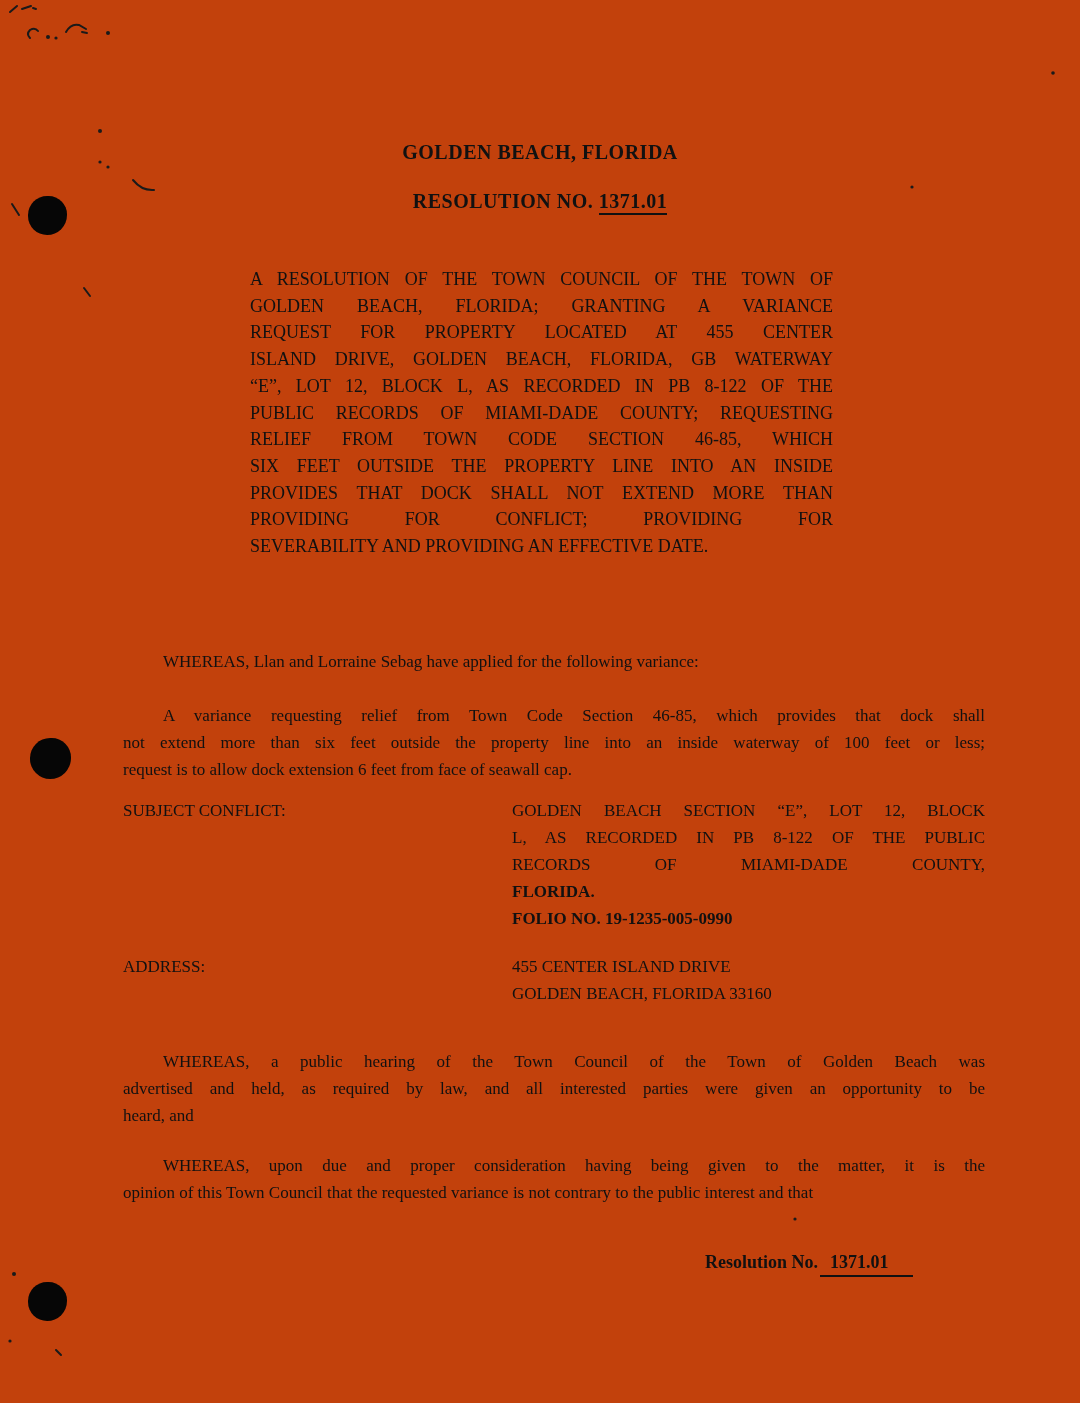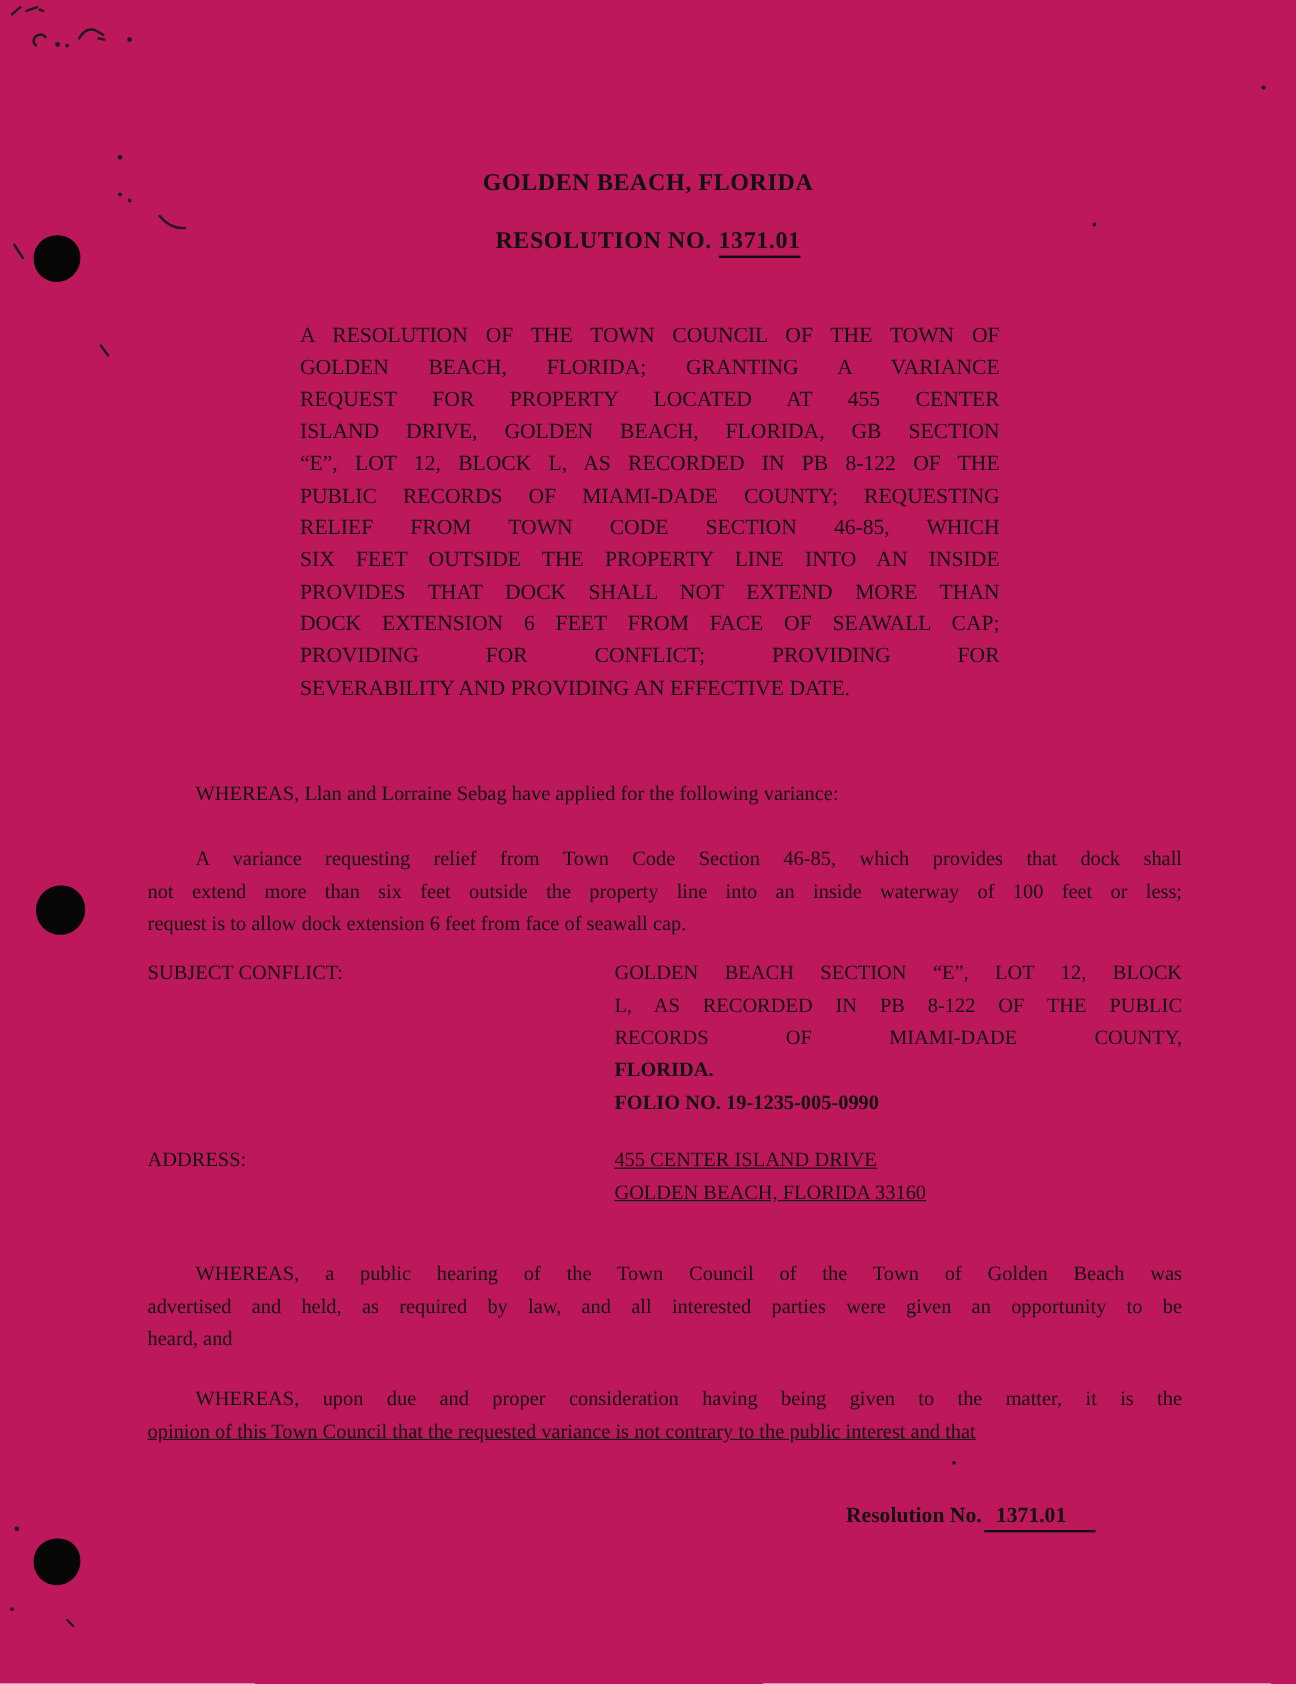--- a/index.html
+++ b/index.html
@@ -1,21 +1,21 @@
 <!DOCTYPE html>
 <html><head>
 <meta charset="utf-8">
 <style>
   html, body { margin: 0; padding: 0; background: #e8e8e8; }
   .page {
     position: relative;
     width: 1080px;
     height: 1403px;
     margin: 0 auto;
-    background: #be185d;
+    background: #c2410c;
     font-family: "Liberation Serif", "DejaVu Serif", serif;
     color: #111111;
     overflow: hidden;
   }
   .abs { position: absolute; }
 
   
   .center-head {
     left: 0; width: 1080px;
     text-align: center;
@@ -33,21 +33,21 @@
   .summary-block .line { text-align: justify; text-align-last: justify; }
   .summary-block .line:last-child { text-align-last: left; }
 
   
   .body-text { font-size: 17px; line-height: 27px; }
   .para { left: 123px; width: 862px; }
   .indent-first { text-indent: 40px; }
   .jline { text-align: justify; text-align-last: justify; }
   .lines .line { text-align: justify; text-align-last: justify; }
   .lines .line:last-child { text-align-last: left; }
-  .lines-left .line { text-align: right; text-align-last: left; text-decoration: underline; }
+  .lines-left .line { text-align: right; text-align-last: left; }
   .subject-lines .line:nth-child(n+4) { text-align-last: left; font-weight: bold; }
   .kw { font-weight: normal; }
 
   
   .rightcol { left: 512px; width: 473px; }
 
   
   .footer-res {
     top: 1252px; left: 705px;
     font-size: 18px; font-weight: bold;
@@ -108,27 +108,26 @@
 
   <div class="abs center-head" style="top:190px;">
     <span>RESOLUTION NO.</span>
     <span class="u-num">1371.01</span>
   </div>
 
   <div class="abs summary-block lines">
       <div class="line">A RESOLUTION OF THE TOWN COUNCIL OF THE TOWN OF</div>
       <div class="line">GOLDEN BEACH, FLORIDA; GRANTING A VARIANCE</div>
       <div class="line">REQUEST FOR PROPERTY LOCATED AT 455 CENTER</div>
-      <div class="line">ISLAND DRIVE, GOLDEN BEACH, FLORIDA, GB SECTION</div>
+      <div class="line">ISLAND DRIVE, GOLDEN BEACH, FLORIDA, GB WATERWAY</div>
       <div class="line">“E”, LOT 12, BLOCK L, AS RECORDED IN PB 8-122 OF THE</div>
       <div class="line">PUBLIC RECORDS OF MIAMI-DADE COUNTY; REQUESTING</div>
       <div class="line">RELIEF FROM TOWN CODE SECTION 46-85, WHICH</div>
       <div class="line">SIX FEET OUTSIDE THE PROPERTY LINE INTO AN INSIDE</div>
       <div class="line">PROVIDES THAT DOCK SHALL NOT EXTEND MORE THAN</div>
-      <div class="line">DOCK EXTENSION 6 FEET FROM FACE OF SEAWALL CAP;</div>
       <div class="line">PROVIDING FOR CONFLICT; PROVIDING FOR</div>
       <div class="line">SEVERABILITY AND PROVIDING AN EFFECTIVE DATE.</div>
     </div>
 
   <div class="abs para body-text indent-first" style="top:648px;">
     <span class="kw">WHEREAS,</span><span> Llan and Lorraine Sebag have applied for the following variance:</span>
   </div>
 
   <div class="abs para body-text lines variance" style="top:702px;">
       <div class="line">A variance requesting relief from Town Code Section 46-85, which provides that dock shall</div>

